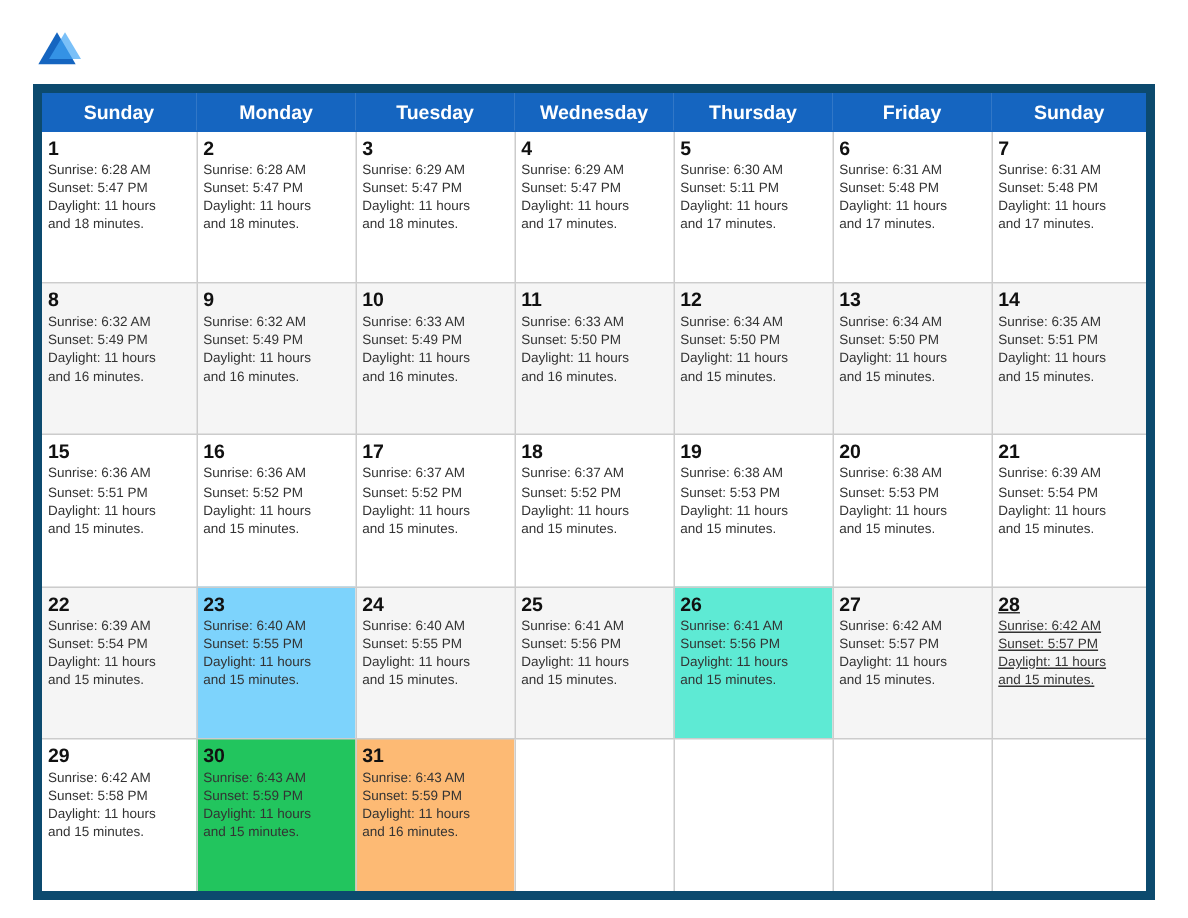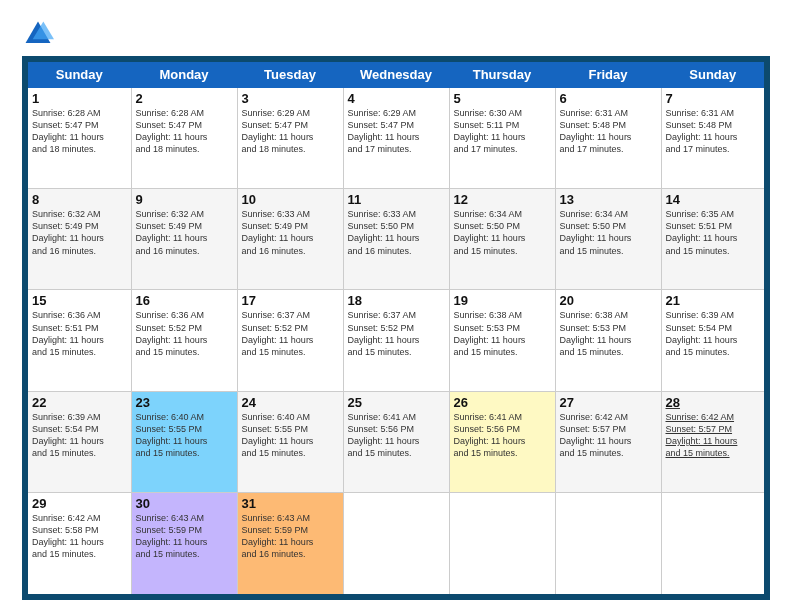--- a/index.html
+++ b/index.html
@@ -304,21 +304,21 @@
 Daylight: 11 hours
 and 15 minutes.</div>
           </td>
           <td style="background: rgb(245, 245, 245);">
             <span class="day-num">25</span>
             <div class="cell-text" style="white-space: pre-line;">Sunrise: 6:41 AM
 Sunset: 5:56 PM
 Daylight: 11 hours
 and 15 minutes.</div>
           </td>
-          <td style="background: #fef9c3;">
+          <td style="background: #5eead4;">
             <span class="day-num">26</span>
             <div class="cell-text" style="white-space: pre-line;">Sunrise: 6:41 AM
 Sunset: 5:56 PM
 Daylight: 11 hours
 and 15 minutes.</div>
           </td>
           <td style="background: rgb(245, 245, 245);">
             <span class="day-num">27</span>
             <div class="cell-text" style="white-space: pre-line;">Sunrise: 6:42 AM
 Sunset: 5:57 PM
@@ -334,21 +334,21 @@
           </td>
         </tr>
         <tr>
           <td style="background: rgb(255, 255, 255);">
             <span class="day-num">29</span>
             <div class="cell-text" style="white-space: pre-line;">Sunrise: 6:42 AM
 Sunset: 5:58 PM
 Daylight: 11 hours
 and 15 minutes.</div>
           </td>
-          <td style="background: #c4b5fd;">
+          <td style="background: #22c55e;">
             <span class="day-num">30</span>
             <div class="cell-text" style="white-space: pre-line;">Sunrise: 6:43 AM
 Sunset: 5:59 PM
 Daylight: 11 hours
 and 15 minutes.</div>
           </td>
           <td style="background: #fdba74;">
             <span class="day-num">31</span>
             <div class="cell-text" style="white-space: pre-line;">Sunrise: 6:43 AM
 Sunset: 5:59 PM

